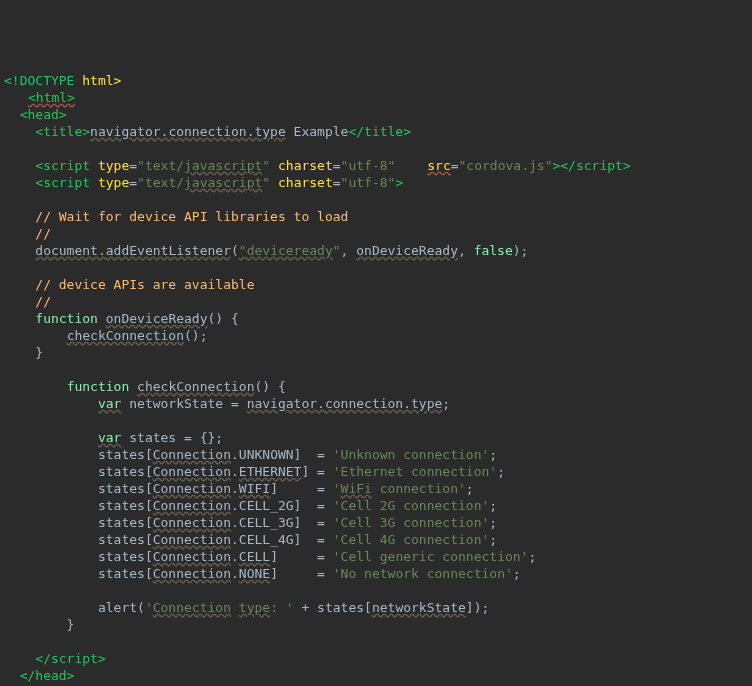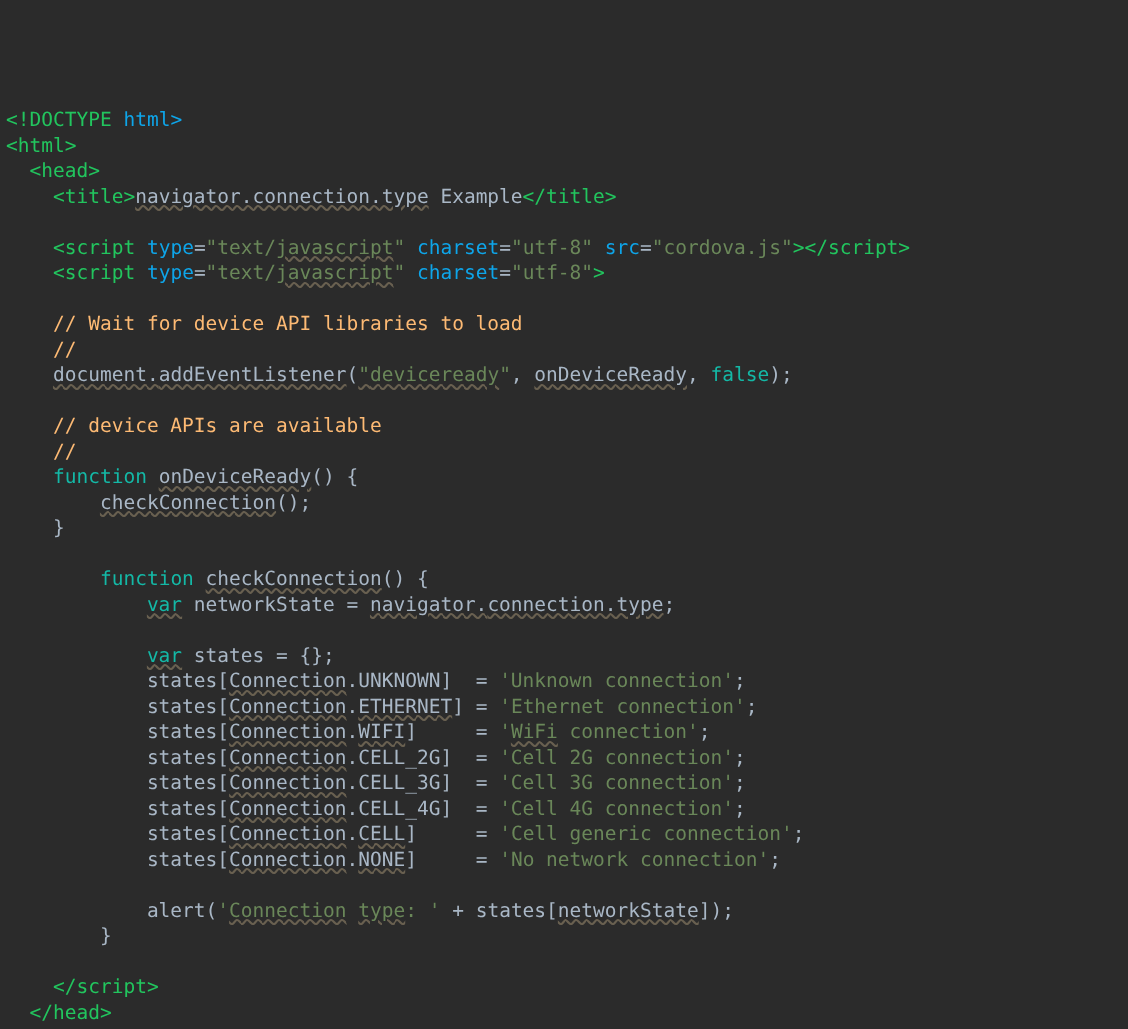--- a/index.html
+++ b/index.html
@@ -1,26 +1,26 @@
 <!DOCTYPE html>
 <html><head>
 <meta charset="utf-8">
 <style>
 * { margin: 0; padding: 0; box-sizing: border-box; }
 body { background: #2b2b2b; font-family: 'Consolas', 'Monaco', monospace; font-size: 13px; line-height: 17px; color: #a9b7c6; padding: 4px 0 4px 4px; white-space: pre; }
 .tag { color: #22c55e; }
-.attr-name { color: #0ea5e9; }
+.attr-name { color: #fde047; }
 .attr-eq { color: #a9b7c6; }
 .attr-val { color: #6a8759; }
-.keyword { color: #14b8a6; }
+.keyword { color: #86efac; }
 .string { color: #6a8759; }
 .comment { color: #fdba74; }
 .default { color: #a9b7c6; }
 .underline { text-decoration: underline; text-decoration-color: #696050; text-decoration-style: wavy; text-align: center; }
-.underline-red { text-decoration-color: #b05050; text-decoration-style: wavy; }
+.underline-red { text-decoration: underline; text-decoration-color: #b05050; text-decoration-style: wavy; margin-left: 24px; }
 .func-underline { text-decoration: underline; text-decoration-color: #696050; text-decoration-style: wavy; }
 </style>
 </head>
 <body>
 
 
 
 <div id="editor"><div><span class="tag">&lt;!DOCTYPE </span><span class="attr-name">html&gt;</span></div><div><span class="tag underline-red">&lt;html&gt;</span></div><div><span class="default">  </span><span class="tag">&lt;head&gt;</span></div><div><span class="default">    </span><span class="tag">&lt;title&gt;</span><span class="default underline">navigator.connection.type</span><span class="default"> Example</span><span class="tag">&lt;/title&gt;</span></div><div><span class="default"> </span></div><div><span class="default">    </span><span class="tag">&lt;script </span><span class="attr-name">type</span><span class="attr-eq">=</span><span class="attr-val">"text/</span><span class="attr-val underline">javascript</span><span class="attr-val">" </span><span class="attr-name">charset</span><span class="attr-eq">=</span><span class="attr-val">"utf-8" </span><span class="attr-name underline-red">src</span><span class="attr-eq">=</span><span class="attr-val">"cordova.js"</span><span class="tag">&gt;&lt;/script&gt;</span></div><div><span class="default">    </span><span class="tag">&lt;script </span><span class="attr-name">type</span><span class="attr-eq">=</span><span class="attr-val">"text/</span><span class="attr-val underline">javascript</span><span class="attr-val">" </span><span class="attr-name">charset</span><span class="attr-eq">=</span><span class="attr-val">"utf-8"</span><span class="tag">&gt;</span></div><div><span class="default"> </span></div><div><span class="default">    </span><span class="comment">// Wait for device API libraries to load</span></div><div><span class="default">    </span><span class="comment">//</span></div><div><span class="default">    </span><span class="default underline">document.</span><span class="default underline">addEventListener</span><span class="default">(</span><span class="string underline">"</span><span class="string underline">deviceready</span><span class="string">"</span><span class="default">, </span><span class="default underline">onDeviceReady</span><span class="default">, </span><span class="keyword">false</span><span class="default">);</span></div><div><span class="default"> </span></div><div><span class="default">    </span><span class="comment">// device APIs are available</span></div><div><span class="default">    </span><span class="comment">//</span></div><div><span class="default">    </span><span class="keyword">function </span><span class="default func-underline">onDeviceReady</span><span class="default">() {</span></div><div><span class="default">        </span><span class="default underline">checkConnection</span><span class="default">();</span></div><div><span class="default">    }</span></div><div><span class="default"> </span></div><div><span class="default">        </span><span class="keyword">function </span><span class="default func-underline">checkConnection</span><span class="default">() {</span></div><div><span class="default">            </span><span class="keyword underline">var</span><span class="default"> networkState = </span><span class="default underline">navigator.</span><span class="default underline">connection.type</span><span class="default">;</span></div><div><span class="default"> </span></div><div><span class="default">            </span><span class="keyword underline">var</span><span class="default"> states = {};</span></div><div><span class="default">            states[</span><span class="default underline">Connection</span><span class="default">.UNKNOWN]  = </span><span class="string">'Unknown connection'</span><span class="default">;</span></div><div><span class="default">            states[</span><span class="default underline">Connection</span><span class="default">.</span><span class="default underline">ETHERNET</span><span class="default">] = </span><span class="string">'Ethernet connection'</span><span class="default">;</span></div><div><span class="default">            states[</span><span class="default underline">Connection</span><span class="default">.</span><span class="default underline">WIFI</span><span class="default">]     = </span><span class="string">'</span><span class="string underline">WiFi</span><span class="string"> connection'</span><span class="default">;</span></div><div><span class="default">            states[</span><span class="default underline">Connection</span><span class="default">.CELL_2G]  = </span><span class="string">'Cell 2G connection'</span><span class="default">;</span></div><div><span class="default">            states[</span><span class="default underline">Connection</span><span class="default">.CELL_3G]  = </span><span class="string">'Cell 3G connection'</span><span class="default">;</span></div><div><span class="default">            states[</span><span class="default underline">Connection</span><span class="default">.CELL_4G]  = </span><span class="string">'Cell 4G connection'</span><span class="default">;</span></div><div><span class="default">            states[</span><span class="default underline">Connection</span><span class="default">.</span><span class="default underline">CELL</span><span class="default">]     = </span><span class="string">'Cell generic connection'</span><span class="default">;</span></div><div><span class="default">            states[</span><span class="default underline">Connection</span><span class="default">.</span><span class="default underline">NONE</span><span class="default">]     = </span><span class="string">'No network connection'</span><span class="default">;</span></div><div><span class="default"> </span></div><div><span class="default">            alert(</span><span class="string">'</span><span class="string underline">Connection</span><span class="string"> </span><span class="string underline">type</span><span class="string">: ' </span><span class="default">+ states[</span><span class="default underline">networkState</span><span class="default">]);</span></div><div><span class="default">        }</span></div><div><span class="default"> </span></div><div><span class="default">    </span><span class="tag">&lt;/script&gt;</span></div><div><span class="default">  </span><span class="tag">&lt;/head&gt;</span></div><div><span class="default">  </span><span class="tag">&lt;body&gt;</span></div></div>
 
 

